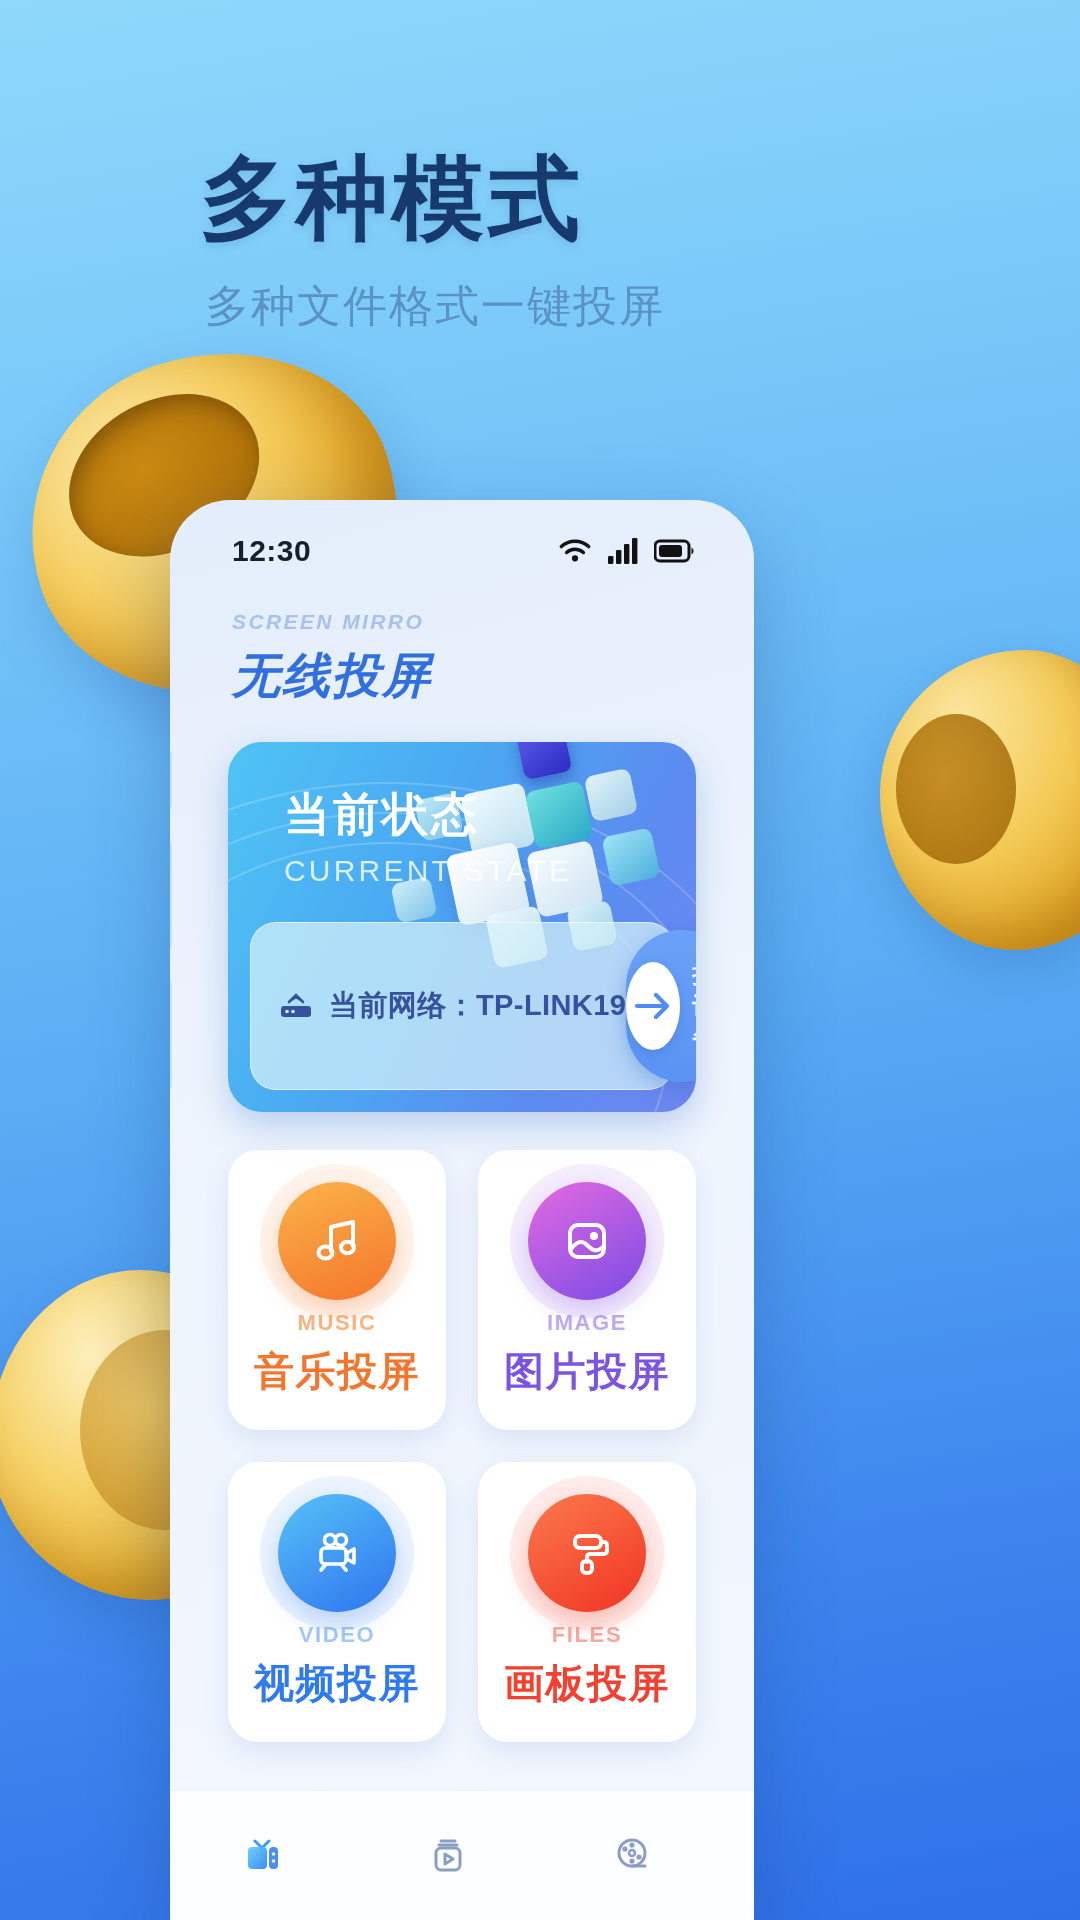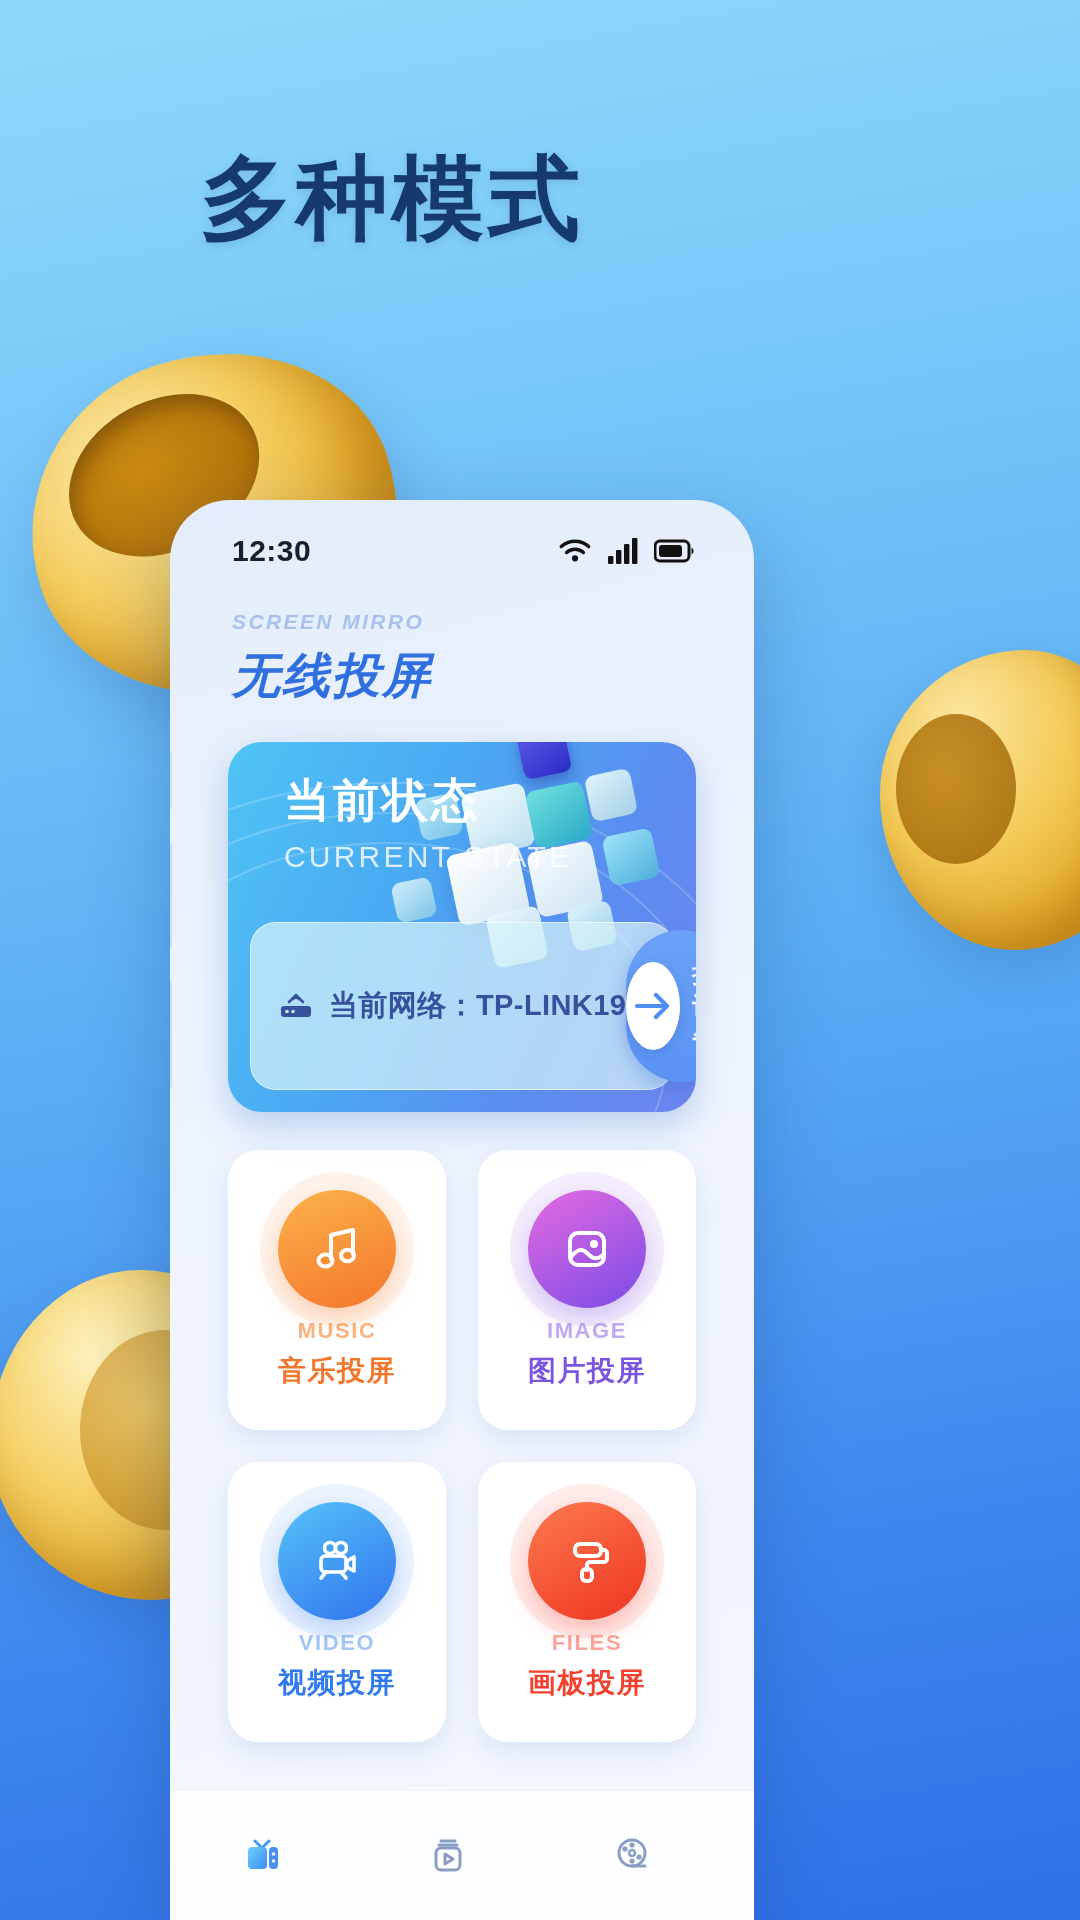--- a/index.html
+++ b/index.html
@@ -92,21 +92,21 @@
   
   .state-card {
     margin:34px 58px 0 58px; height:370px; border-radius:34px; position:relative; overflow:hidden;
     background:linear-gradient(115deg,#4fc4f5 0%,#4aa9f2 38%,#5b8cf0 72%,#6f86ef 100%);
     box-shadow:0 14px 34px rgba(50,110,210,.28);
   }
   .wave { position:absolute; left:-120px; bottom:-150px; width:560px; height:420px;
     border-radius:50%; border:2px solid rgba(255,255,255,.20); }
   .wave.w2 { left:-170px; bottom:-200px; width:660px; height:500px; }
   .wave.w3 { left:-220px; bottom:-250px; width:760px; height:580px; }
-  .state-head { position:relative; padding:28px 0 0 56px; }
+  .state-head { position:relative; padding:42px 0 0 56px; }
   .state-title { font-size:46px; font-weight:bold; color:#fff; letter-spacing:3px; }
   .state-en { font-size:30px; color:rgba(255,255,255,.80); letter-spacing:3.2px; margin-top:8px; }
 
   
   .cubes { position:absolute; right:6px; top:-14px; width:320px; height:230px; }
   .cube { position:absolute; border-radius:9px; transform:rotate(-12deg); }
 
   .info-panel {
     position:absolute; left:22px; right:22px; bottom:22px; height:168px;
     border-radius:26px; background:rgba(214,243,250,.72);
@@ -139,39 +139,40 @@
   .tile {
     height:280px; border-radius:30px; background:#fff;
     box-shadow:0 10px 26px rgba(60,110,200,.12);
     display:flex; flex-direction:column; align-items:center; justify-content:center;
   }
   .tile-icon {
     width:118px; height:118px; border-radius:50%;
     display:flex; align-items:center; justify-content:center;
   }
   .tile-en { font-size:22px; font-weight:bold; letter-spacing:1.6px; margin-top:10px; opacity:.62; }
-  .tile-cn { font-size:28px; font-weight:bold; letter-spacing:1.5px; margin-top:8px; }
+  .tile-cn { font-size:40px; font-weight:bold; letter-spacing:1.5px; margin-top:8px; }
 
   
   .tabbar {
     position:absolute; left:0; bottom:0; width:740px; height:130px;
     background:#fdfeff; border-top:1px solid #eef3fa;
     display:flex; align-items:center; justify-content:space-around;
   }
   .tab { width:120px; display:flex; align-items:center; justify-content:center; }
 </style>
 </head>
 <body>
 
 <div class="blob blob-a"></div>
 <div class="blob blob-b"></div>
 <div class="blob blob-c"></div>
 
 <div class="promo">
   <div class="promo-title">多种模式</div>
+  <div class="promo-sub">多种文件格式一键投屏</div>
 </div>
 
 <div class="phone">
 
   <div class="phone-btn b1"></div>
   <div class="phone-btn b2"></div>
   <div class="phone-btn b3"></div>
 
   <div class="statusbar">
     <div class="clock">12:30</div>

